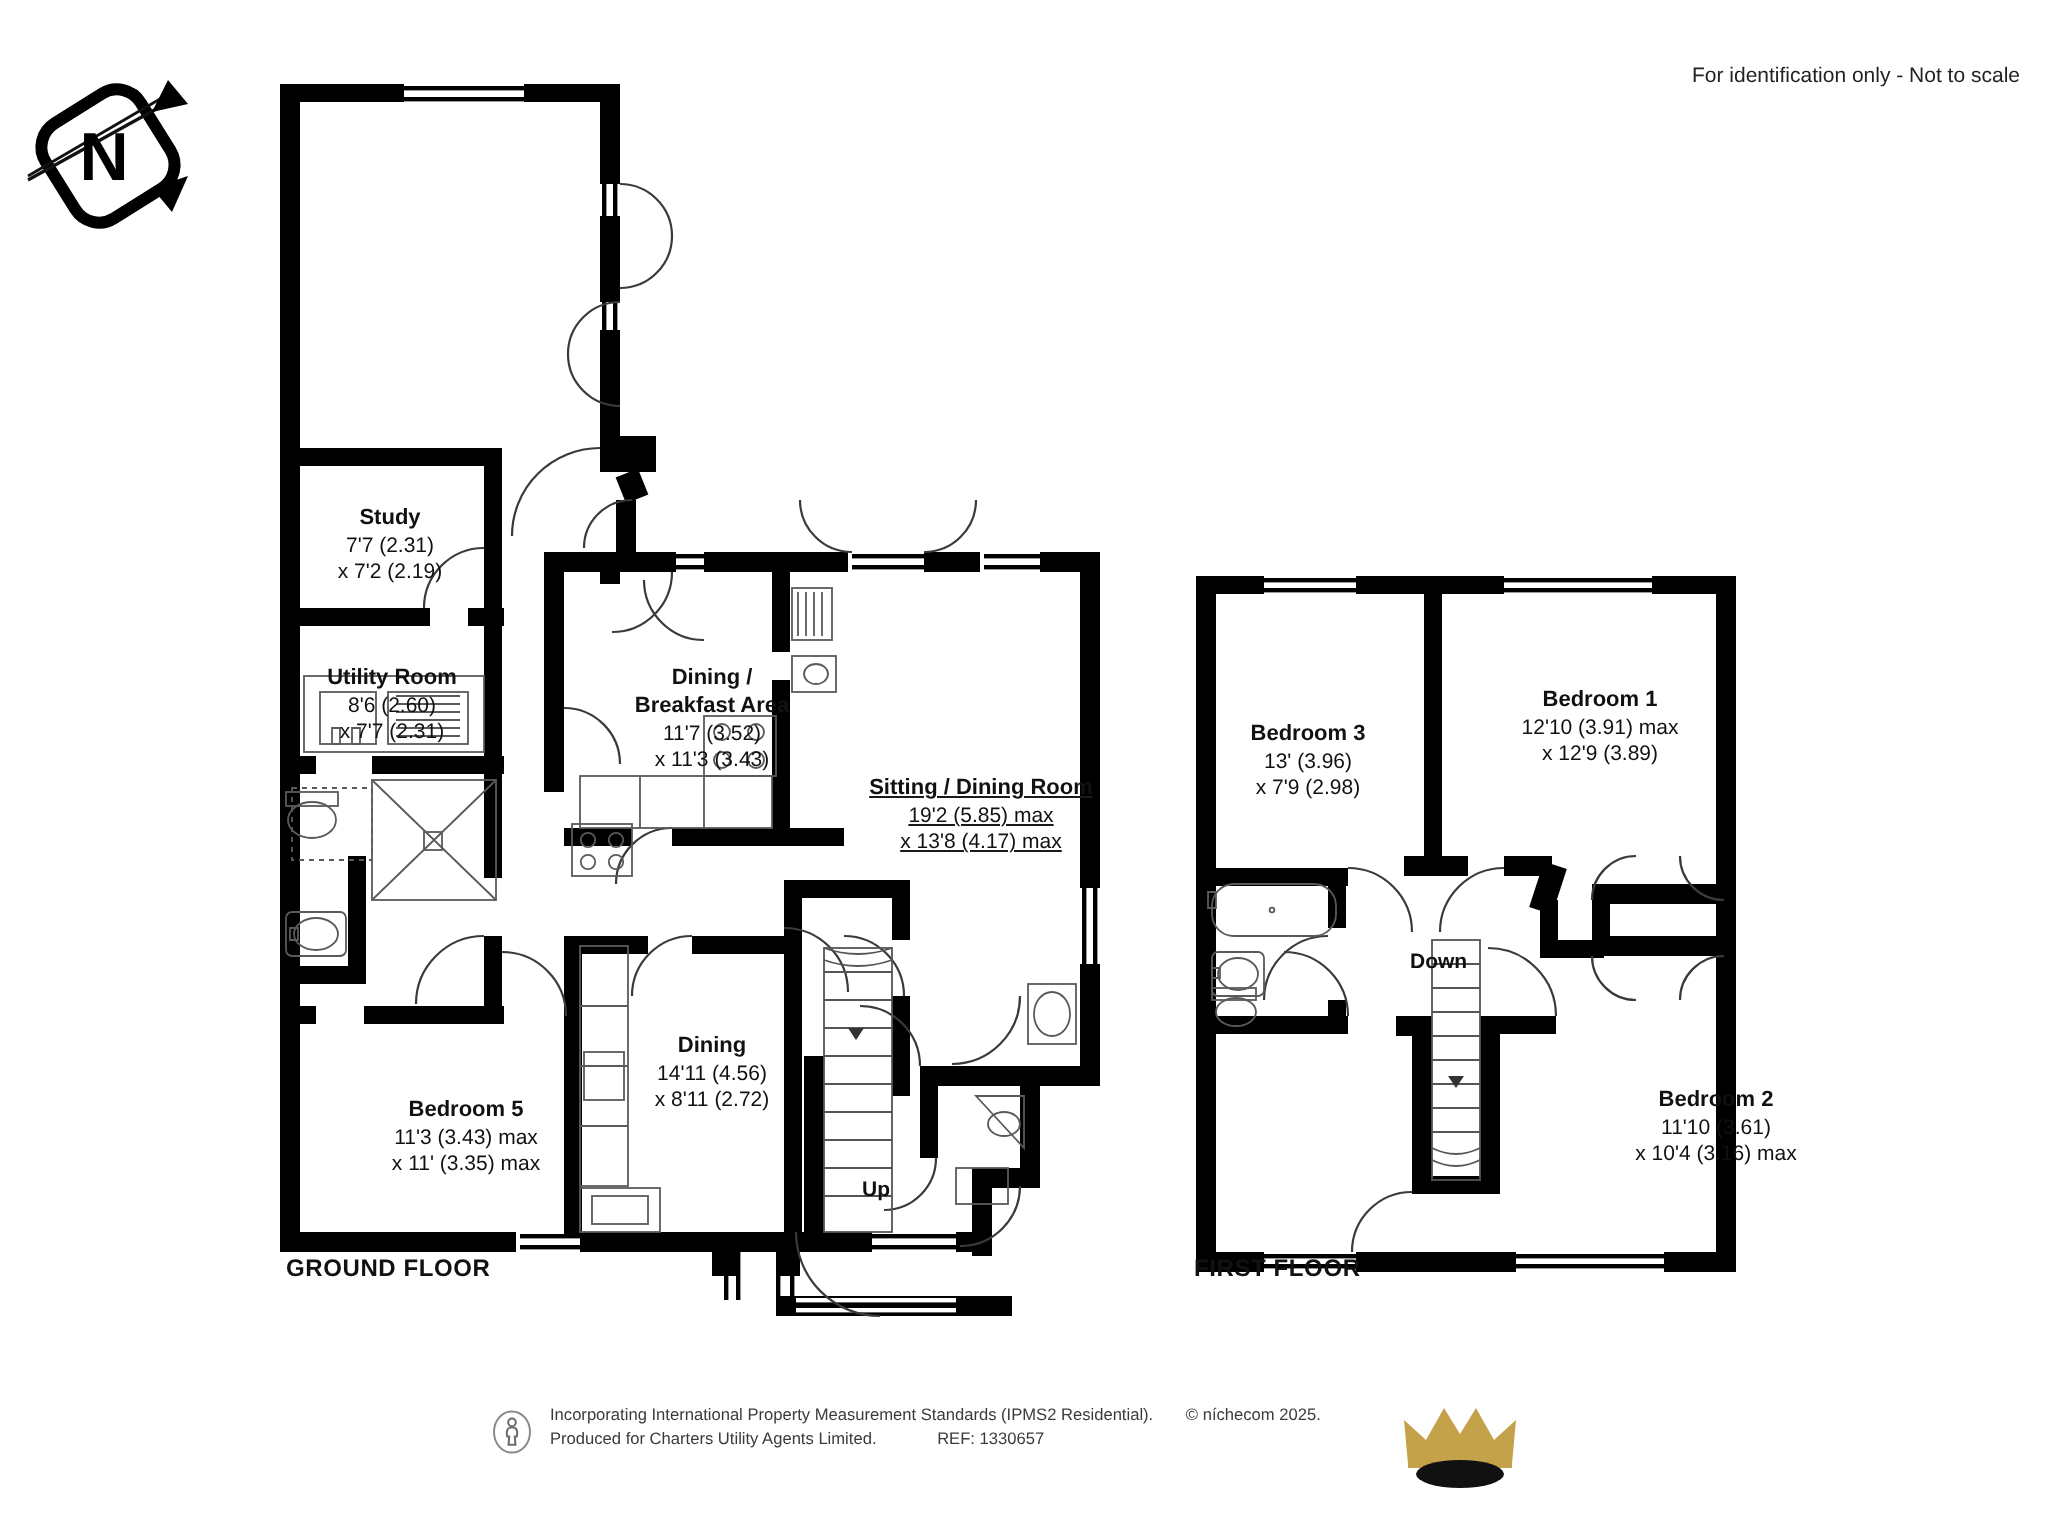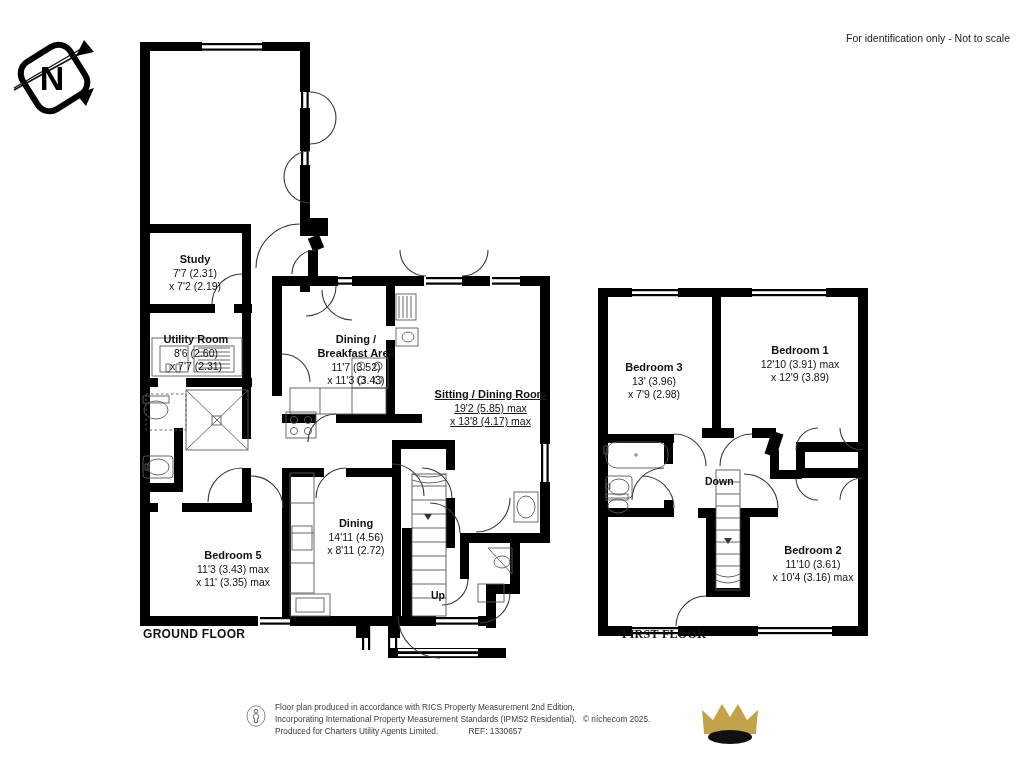--- a/index.html
+++ b/index.html
@@ -80,21 +80,21 @@
   
   .floor-title {
     position: absolute;
     font-size: 12px;
     font-weight: bold;
     letter-spacing: 0.3px;
     color: #111;
     white-space: nowrap;
   }
   #ground-floor-title { left: 143px; top: 627px; }
-  #first-floor-title  { left: 622px; top: 627px; font-family: Liberation Serif, serif; }
+  #first-floor-title  { left: 597px; top: 627px; }
 
   
   .stair-label {
     position: absolute;
     font-size: 10.5px;
     font-weight: bold;
     color: #111;
     white-space: nowrap;
   }
   #up-label   { left: 431px; top: 589px; }
@@ -113,21 +113,21 @@
     flex: 0 0 auto;
     margin-top: 3px;
   }
   #footer .foot-text {
     font-size: 8.3px;
     line-height: 1.44;
     color: #3b3b3b;
     white-space: nowrap;
   }
   #footer .foot-text .copy {
-    margin-left: 4px;
+    margin-left: 14px;
   }
   #footer .foot-text .ref {
     margin-left: 28px;
   }
   #crown {
     position: absolute;
     left: 700px;
     top: 702px;
     width: 60px;
     height: 42px;
@@ -488,21 +488,21 @@
     <span class="rl-dim">x 7'9 (2.98)</span>
   </div>
 
   <div class="room-label" style="left:128px; top:62px; width:160px;">
     <span class="rl-name">Bedroom 1</span>
     <span class="rl-dim">12'10 (3.91) max</span>
     <span class="rl-dim">x 12'9 (3.89)</span>
   </div>
 
 
-  <div class="room-label" style="left:148px; top:262px; width:146px;">
+  <div class="room-label" style="left:148px; top:262px; width:146px;padding-left:45px;">
     <span class="rl-name">Bedroom 2</span>
     <span class="rl-dim">11'10 (3.61)</span>
     <span class="rl-dim">x 10'4 (3.16) max</span>
   </div>
 </div>
 
 <div id="up-label" class="stair-label">Up</div>
 <div id="down-label" class="stair-label">Down</div>
 
 <div id="ground-floor-title" class="floor-title">GROUND FLOOR</div>
@@ -510,21 +510,20 @@
 
 <div id="footer">
   <div class="foot-icon">
     <svg width="20" height="22" viewBox="0 0 20 22">
       <ellipse cx="10" cy="11" rx="9" ry="10.3" fill="none" stroke="#8a8a8a" stroke-width="1"></ellipse>
       <circle cx="10" cy="6.2" r="1.9" fill="none" stroke="#6a6a6a" stroke-width="1"></circle>
       <path d="M10 8.6 C7.4 8.6 7.1 11 7.6 13.2 L8.6 13.2 L8.3 17.4 L11.7 17.4 L11.4 13.2 L12.4 13.2 C12.9 11 12.6 8.6 10 8.6 Z" fill="none" stroke="#6a6a6a" stroke-width="1"></path>
     </svg>
   </div>
   <div class="foot-text">
-    <div>Floor plan produced in accordance with RICS Property Measurement 2nd Edition,</div>
     <div>
       <span>Incorporating International Property Measurement Standards (IPMS2 Residential).</span>
       <span class="copy">© níchecom 2025.</span>
     </div>
     <div>
       <span>Produced for Charters Utility Agents Limited.</span>
       <span class="ref">REF: 1330657</span>
     </div>
   </div>
 </div>

